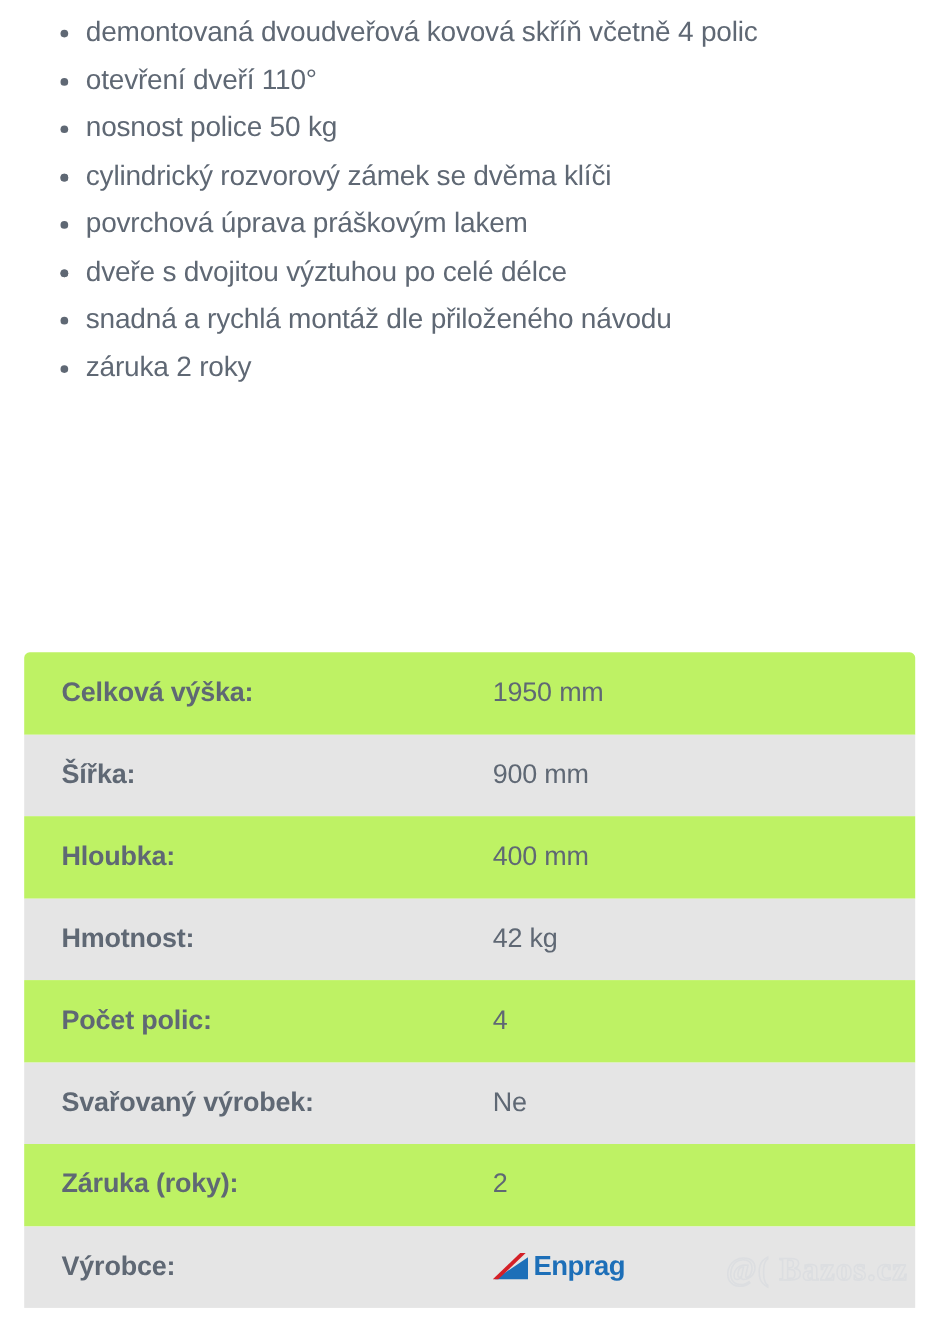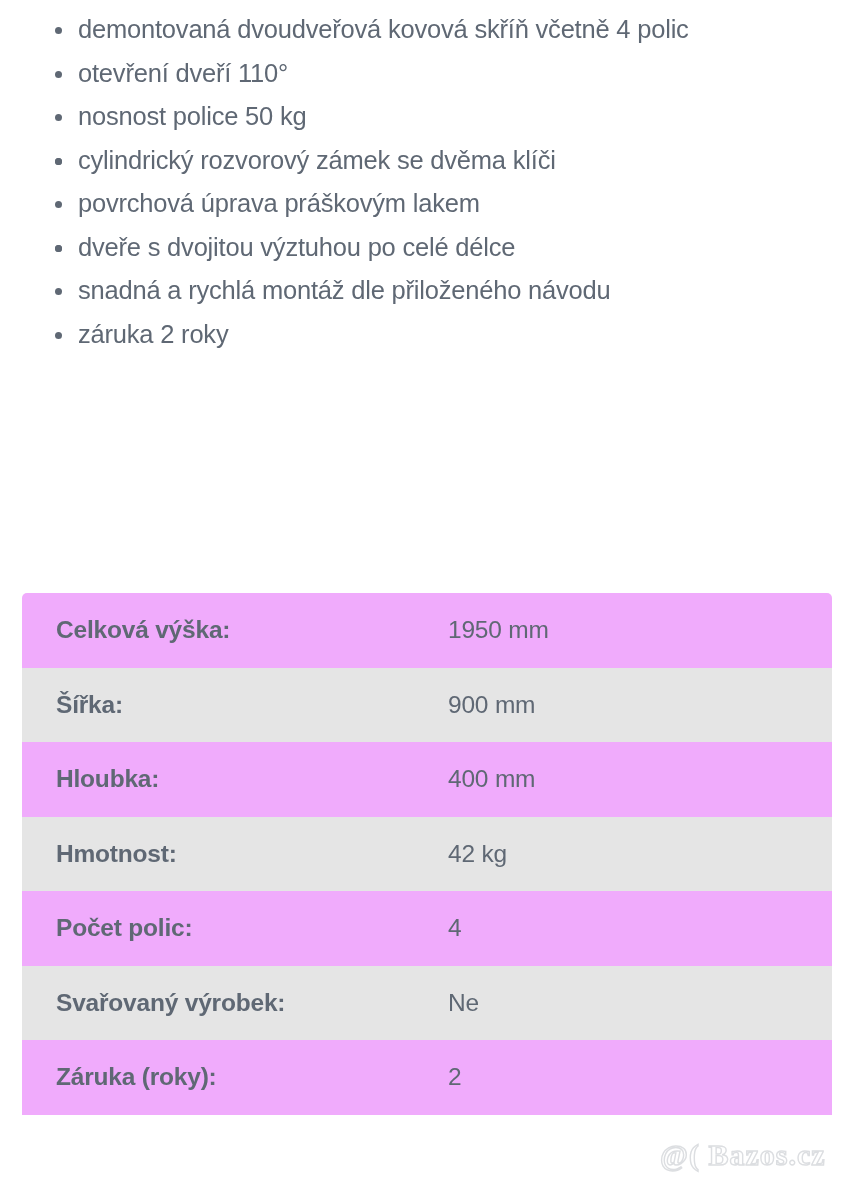--- a/index.html
+++ b/index.html
@@ -52,21 +52,21 @@
     left: 22px;
     width: 810px;
   }
   .spec-row {
     display: flex;
     align-items: center;
     height: 74.5px;
     background: #e5e5e5;
   }
   .spec-row.striped {
-    background: #f0abfc;
+    background: #bef264;
     justify-content: flex-end;
   }
   .spec-row.first {
     border-top-left-radius: 5px;
     border-top-right-radius: 5px;
   }
   .spec-label {
     width: 426px;
     padding-left: 34px;
     box-sizing: border-box;
@@ -155,15 +155,27 @@
       <div class="spec-value">4</div>
     </div>
     <div class="spec-row">
       <div class="spec-label">Svařovaný výrobek:</div>
       <div class="spec-value">Ne</div>
     </div>
     <div class="spec-row striped">
       <div class="spec-label">Záruka (roky):</div>
       <div class="spec-value">2</div>
     </div>
+    <div class="spec-row">
+      <div class="spec-label">Výrobce:</div>
+      <div class="spec-value">
+        <span class="enprag-logo">
+          <svg class="enprag-mark" width="34" height="26" viewBox="0 0 34 26">
+            <polygon points="2,24 32,24 32,4" fill="#1d6fb8"></polygon>
+            <polygon points="0,24 5,24 30,0 25,0" fill="#d42027"></polygon>
+          </svg>
+          <span class="enprag-word">Enprag</span>
+        </span>
+      </div>
+    </div>
   </div>
 
 <div class="watermark">@( Bazos.cz</div>
 
 </body></html>

